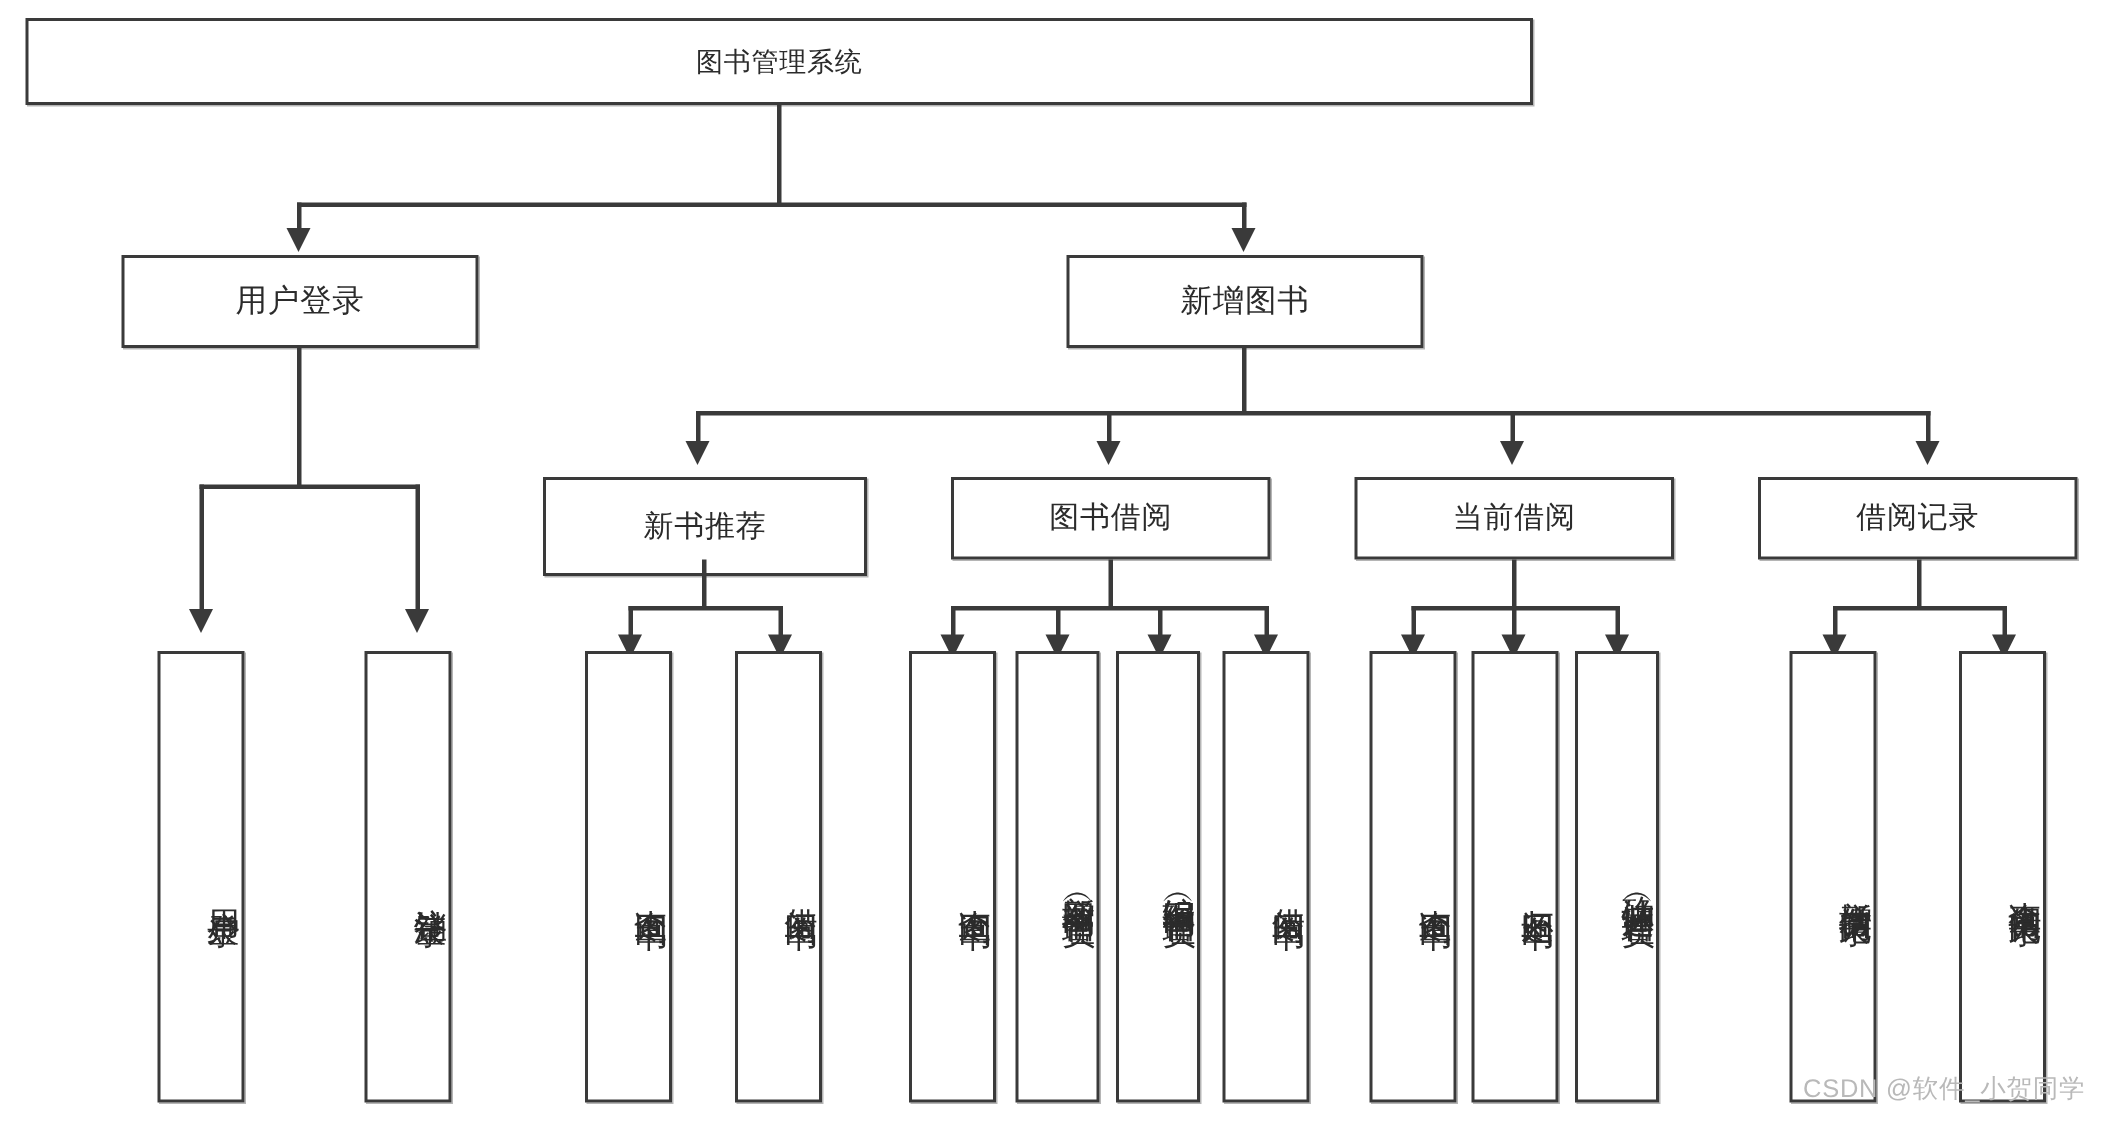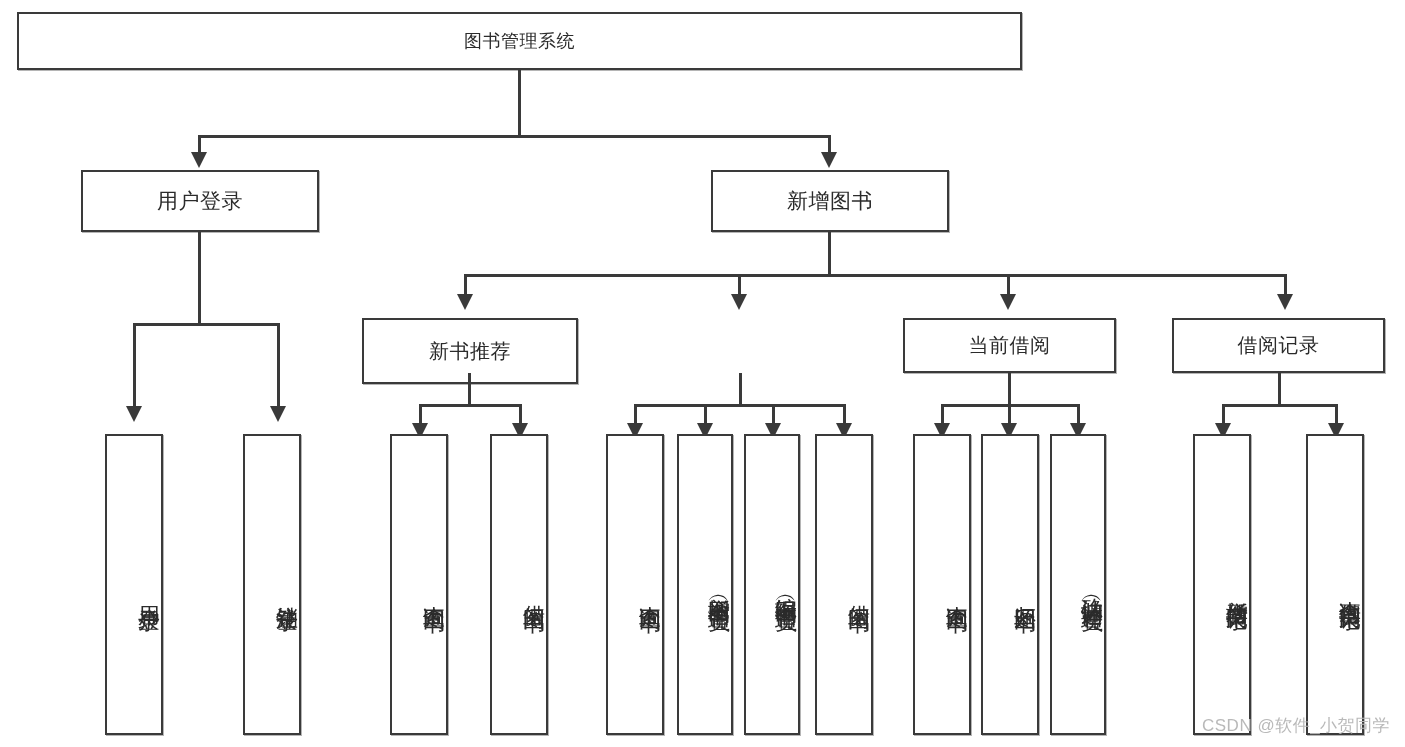--- a/index.html
+++ b/index.html
@@ -101,20 +101,23 @@
   <div class="ln v" style="left:1007px;top:274px;width:3px;height:22px;"></div>
   <div class="ln v" style="left:1284px;top:274px;width:3px;height:22px;"></div>
   <div class="arrow" style="left:457px;top:294px;"></div>
   <div class="arrow" style="left:731px;top:294px;"></div>
   <div class="arrow" style="left:1000px;top:294px;"></div>
   <div class="arrow" style="left:1277px;top:294px;"></div>
 
   <div class="node lvl3" style="left:362px;top:318px;width:216px;height:66px;">
     <span>新书推荐</span>
   </div>
+  <div class="node lvl3" style="left:634px;top:318px;width:213px;height:55px;">
+    <span>图书借阅</span>
+  </div>
   <div class="node lvl3" style="left:1172px;top:318px;width:213px;height:55px;">
     <span>借阅记录</span>
   </div>
   <div class="node lvl3" style="left:903px;top:318px;width:213px;height:55px;">
     <span>当前借阅</span>
   </div>
 
   <div class="ln v" style="left:468px;top:373px;width:3px;height:33px;"></div>
   <div class="ln h" style="left:419px;top:404px;width:103px;height:3px;"></div>
   <div class="ln v" style="left:419px;top:404px;width:3px;height:22px;"></div>

